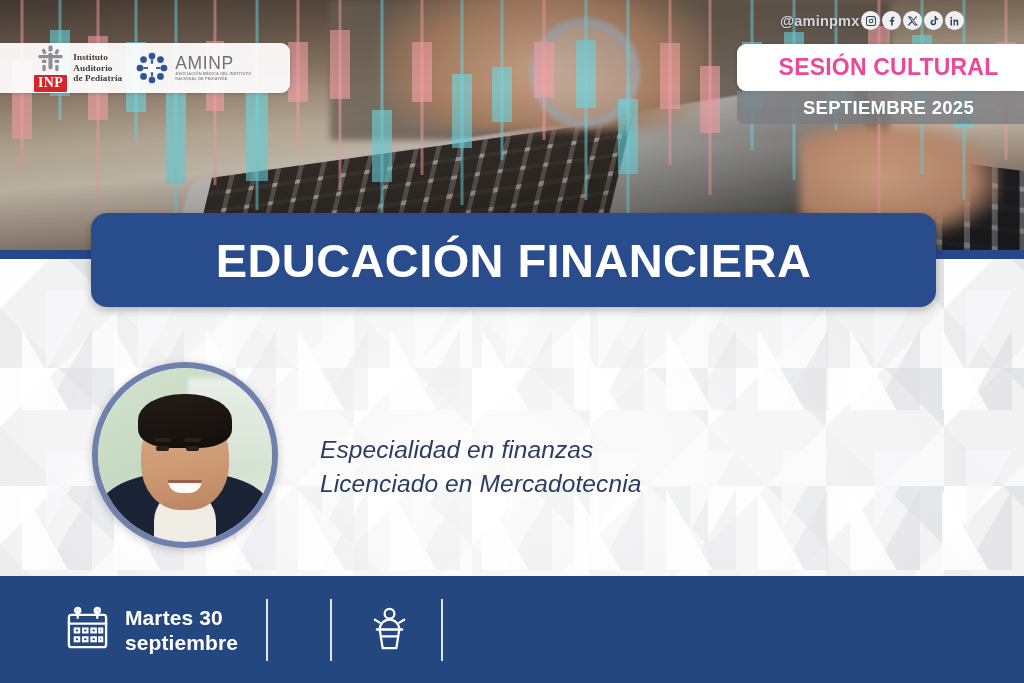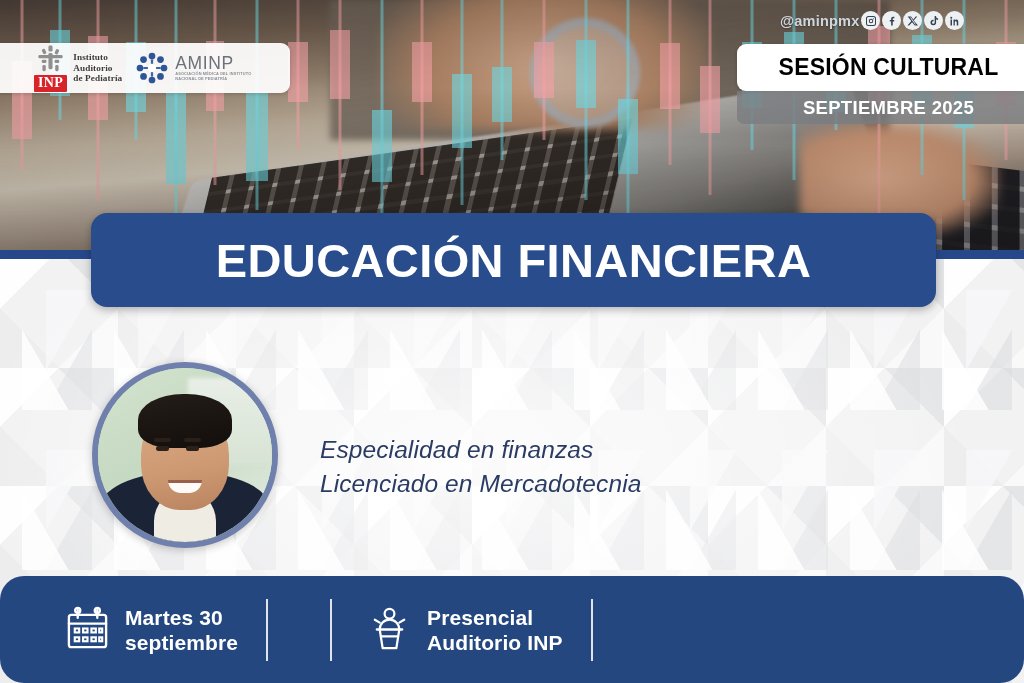--- a/index.html
+++ b/index.html
@@ -184,21 +184,21 @@
   .sesion-box {
     position: absolute;
     left: 737px; top: 44px;
     width: 303px; height: 47px;
     background: #ffffff;
     border-radius: 9px;
     display: flex; align-items: center; justify-content: center;
     box-shadow: 0 1px 4px rgba(0,0,0,.2);
   }
   .sesion-text {
-    color: #000000; font-weight: 700; font-size: 23px;
+    color: #ec4899; font-weight: 700; font-size: 23px;
     letter-spacing: .2px;
   }
   .mes-box {
     position: absolute;
     left: 737px; top: 91px;
     width: 303px; height: 33px;
     background: rgba(122,124,128,.82);
     border-radius: 0 0 7px 7px;
     display: flex; align-items: center; justify-content: center;
   }
@@ -322,21 +322,21 @@
     color: #2a3c63; font-style: italic; font-weight: 400;
     font-size: 24.5px; line-height: 32px; letter-spacing: .1px;
   }
 
   
   .bottom-bar {
     position: absolute;
     left: 0; top: 576px;
     width: 1024px; height: 107px;
     background: #24477f;
-    display: flex; align-items: center; border-radius: 24px;
+    display: flex; align-items: center;
   }
   .info-item {
     display: flex; align-items: center;
     gap: 14px;
     padding: 0 0 0 0;
     color: #ffffff;
   }
   .info-item .ico { flex: 0 0 auto; display: flex; align-items: center; justify-content: center; }
   .info-item .ico svg { display: block; }
   .info-text {
@@ -636,22 +636,20 @@
       <span class="ico">
         <svg width="47" height="47" viewBox="0 0 48 48" fill="none" stroke="#ffffff" stroke-width="2.3" stroke-linecap="round" stroke-linejoin="round">
           <circle cx="24" cy="8" r="5"></circle>
           <path d="M14 24a10 10 0 0 1 20 0"></path>
           <path d="M11 24h26"></path>
           <path d="M14 24l3 19h14l3-19"></path>
           <path d="M16 31h16"></path>
           <path d="M34 17l5-3M14 17l-5-3"></path>
         </svg>
       </span>
-      <span class="info-text">Presencial
-Auditorio INP</span>
     </div>
 
     <div style="width:28px;"></div>
     <div class="vdiv"></div>
     <div style="width:34px;"></div>
 
 
     <div class="spacer"></div>
   </div>
 

